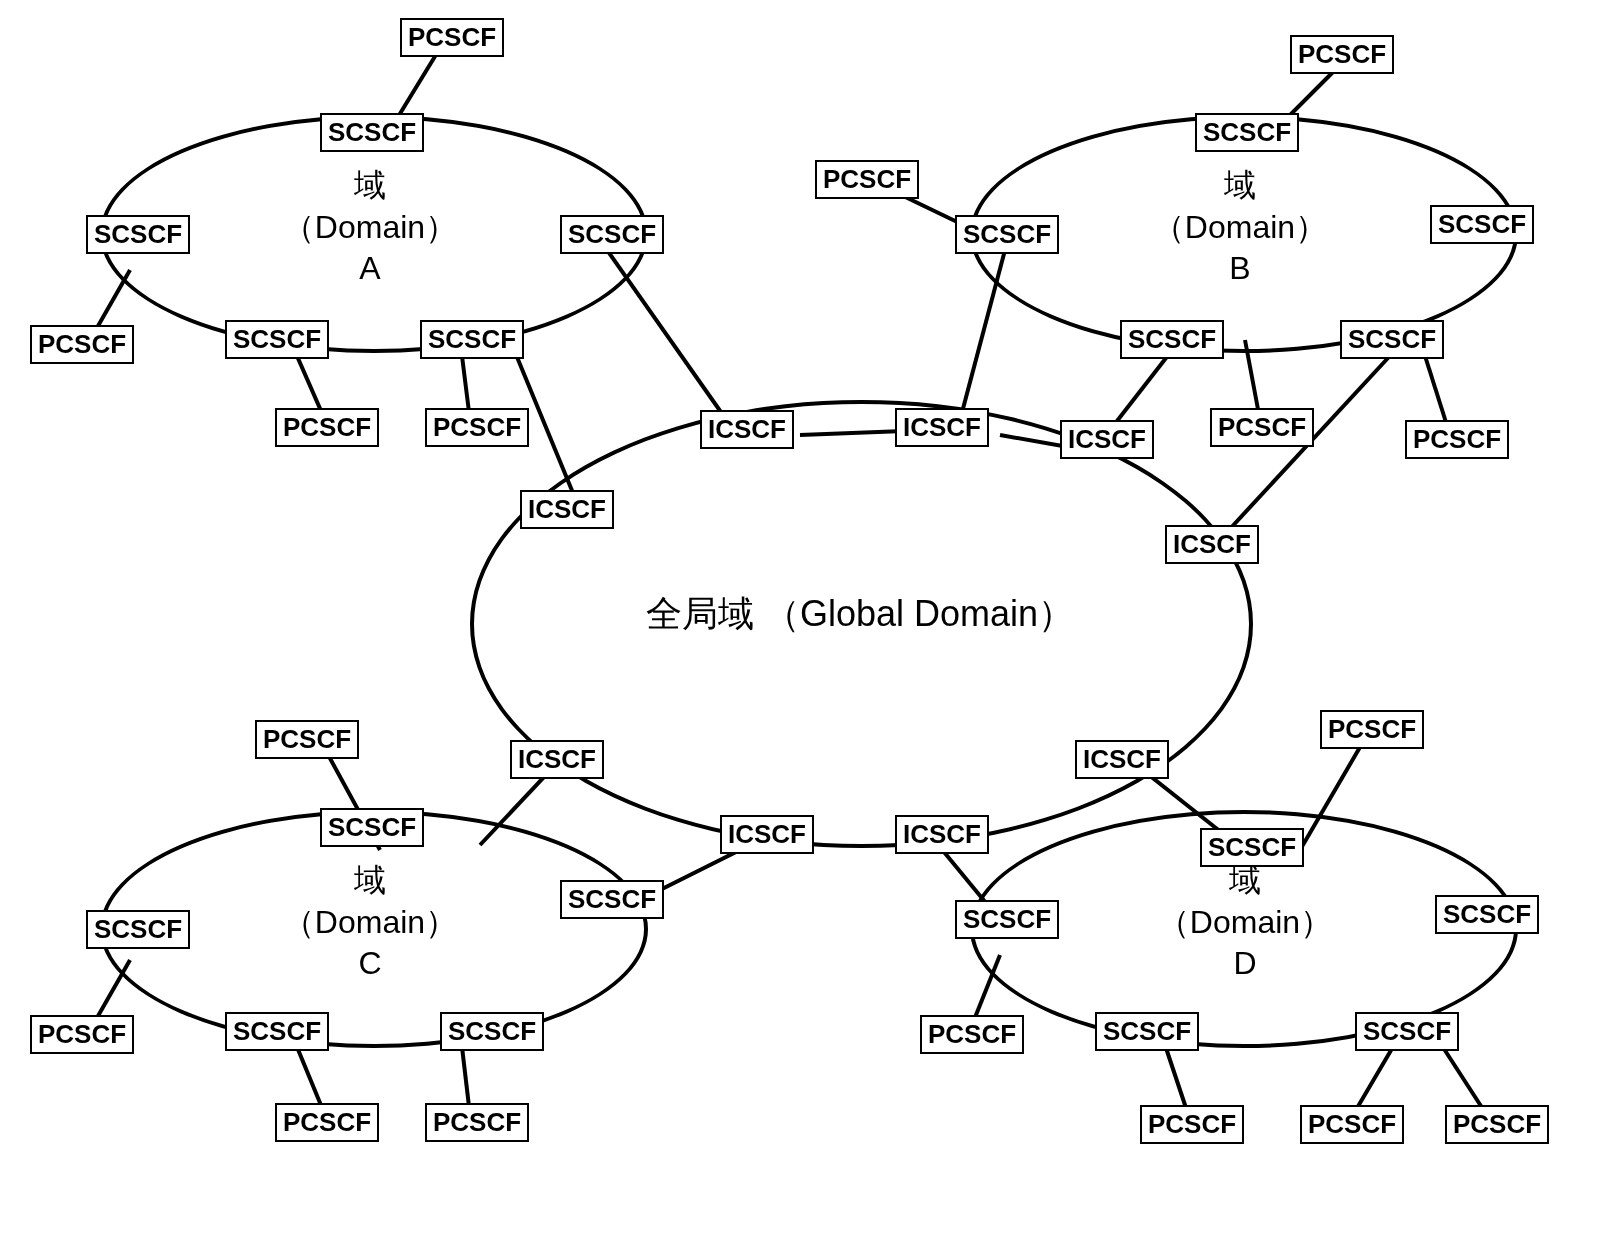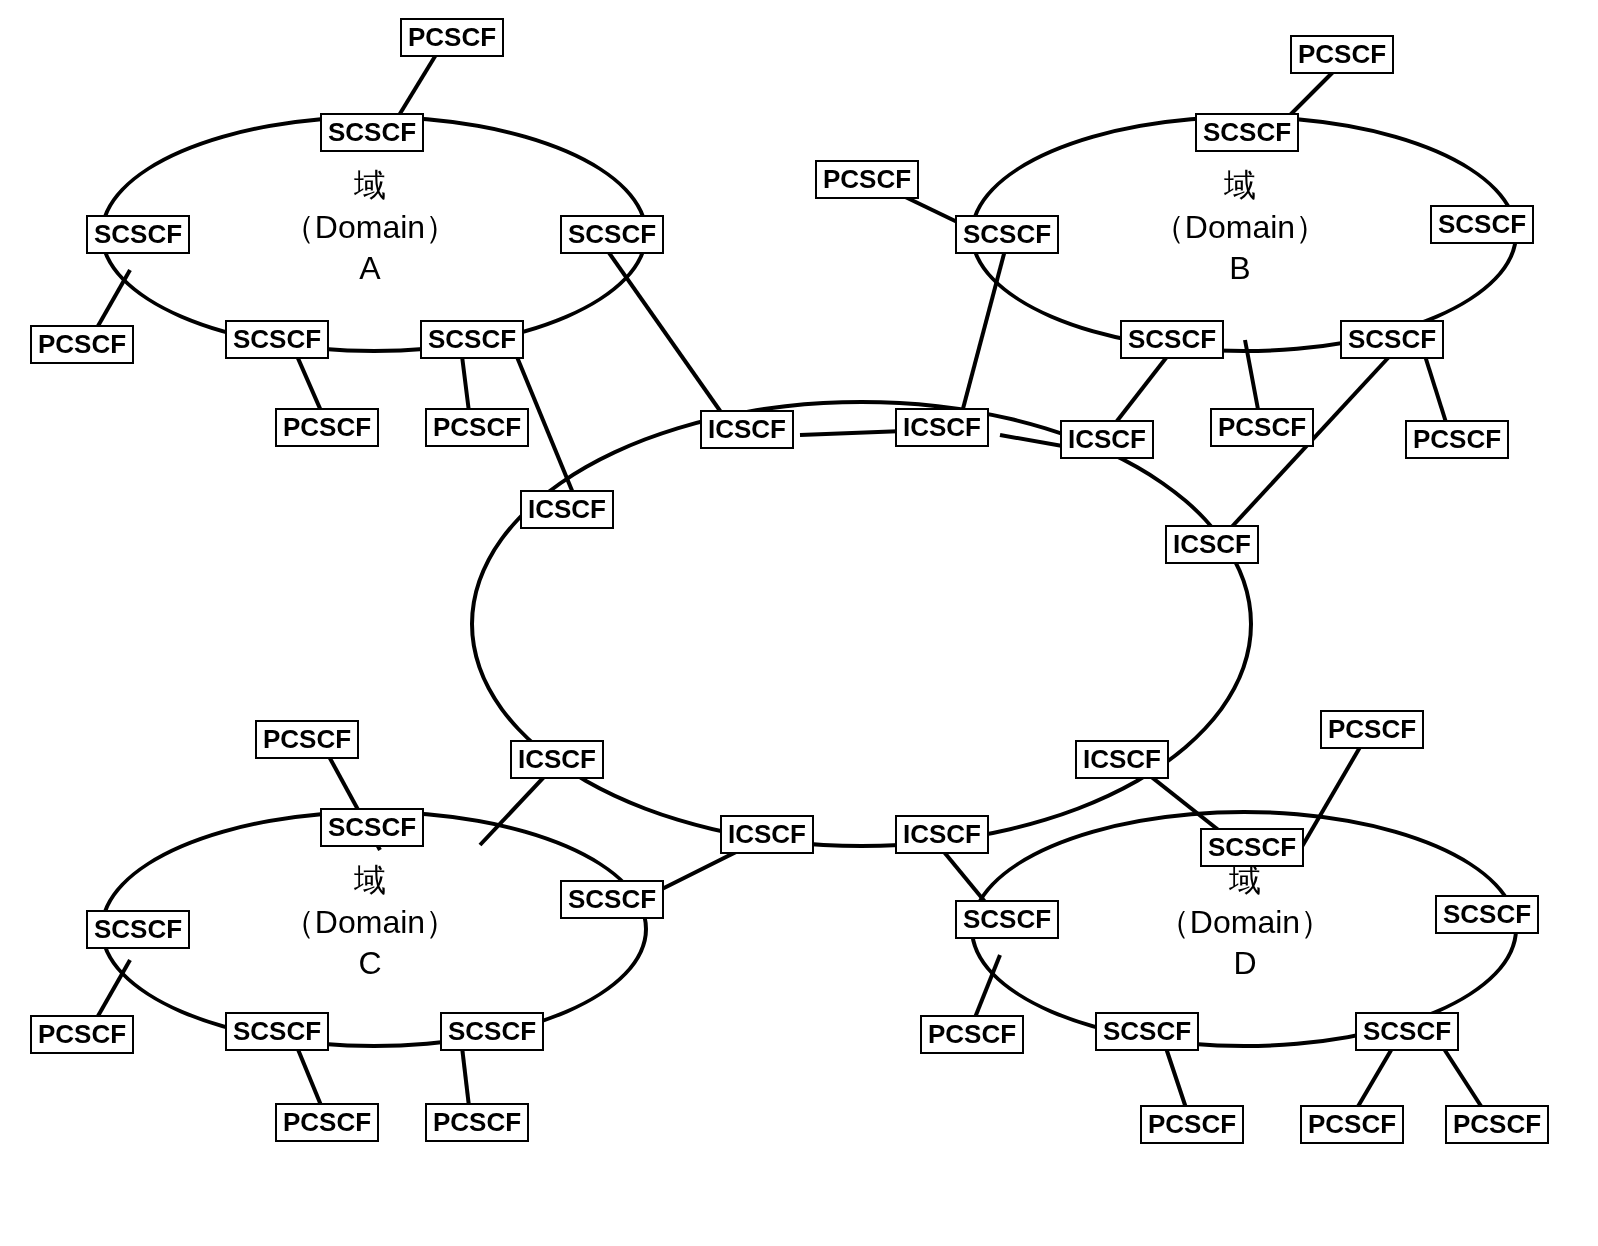--- a/index.html
+++ b/index.html
@@ -98,20 +98,21 @@
     <line x1="460" y1="1030" x2="470" y2="1115"></line>
 
     <line x1="1370" y1="730" x2="1300" y2="850"></line>
     <line x1="1000" y1="955" x2="970" y2="1030"></line>
     <line x1="1160" y1="1030" x2="1190" y2="1120"></line>
     <line x1="1400" y1="1035" x2="1350" y2="1120"></line>
     <line x1="1435" y1="1035" x2="1490" y2="1120"></line>
   </svg>
 
   <div class="ellipse" style="left:470px; top:400px; width:775px; height:440px;"></div>
+  <div class="global-label" style="left:600px; top:590px; width:520px;">全局域 （Global Domain）</div>
 
   <div class="nodebox" style="left:700px;  top:410px;">ICSCF</div>
   <div class="nodebox" style="left:895px;  top:408px;">ICSCF</div>
   <div class="nodebox" style="left:1060px; top:420px;">ICSCF</div>
   <div class="nodebox" style="left:520px;  top:490px;">ICSCF</div>
   <div class="nodebox" style="left:1165px; top:525px;">ICSCF</div>
   <div class="nodebox" style="left:510px;  top:740px;">ICSCF</div>
   <div class="nodebox" style="left:1075px; top:740px;">ICSCF</div>
   <div class="nodebox" style="left:720px;  top:815px;">ICSCF</div>
   <div class="nodebox" style="left:895px;  top:815px;">ICSCF</div>

